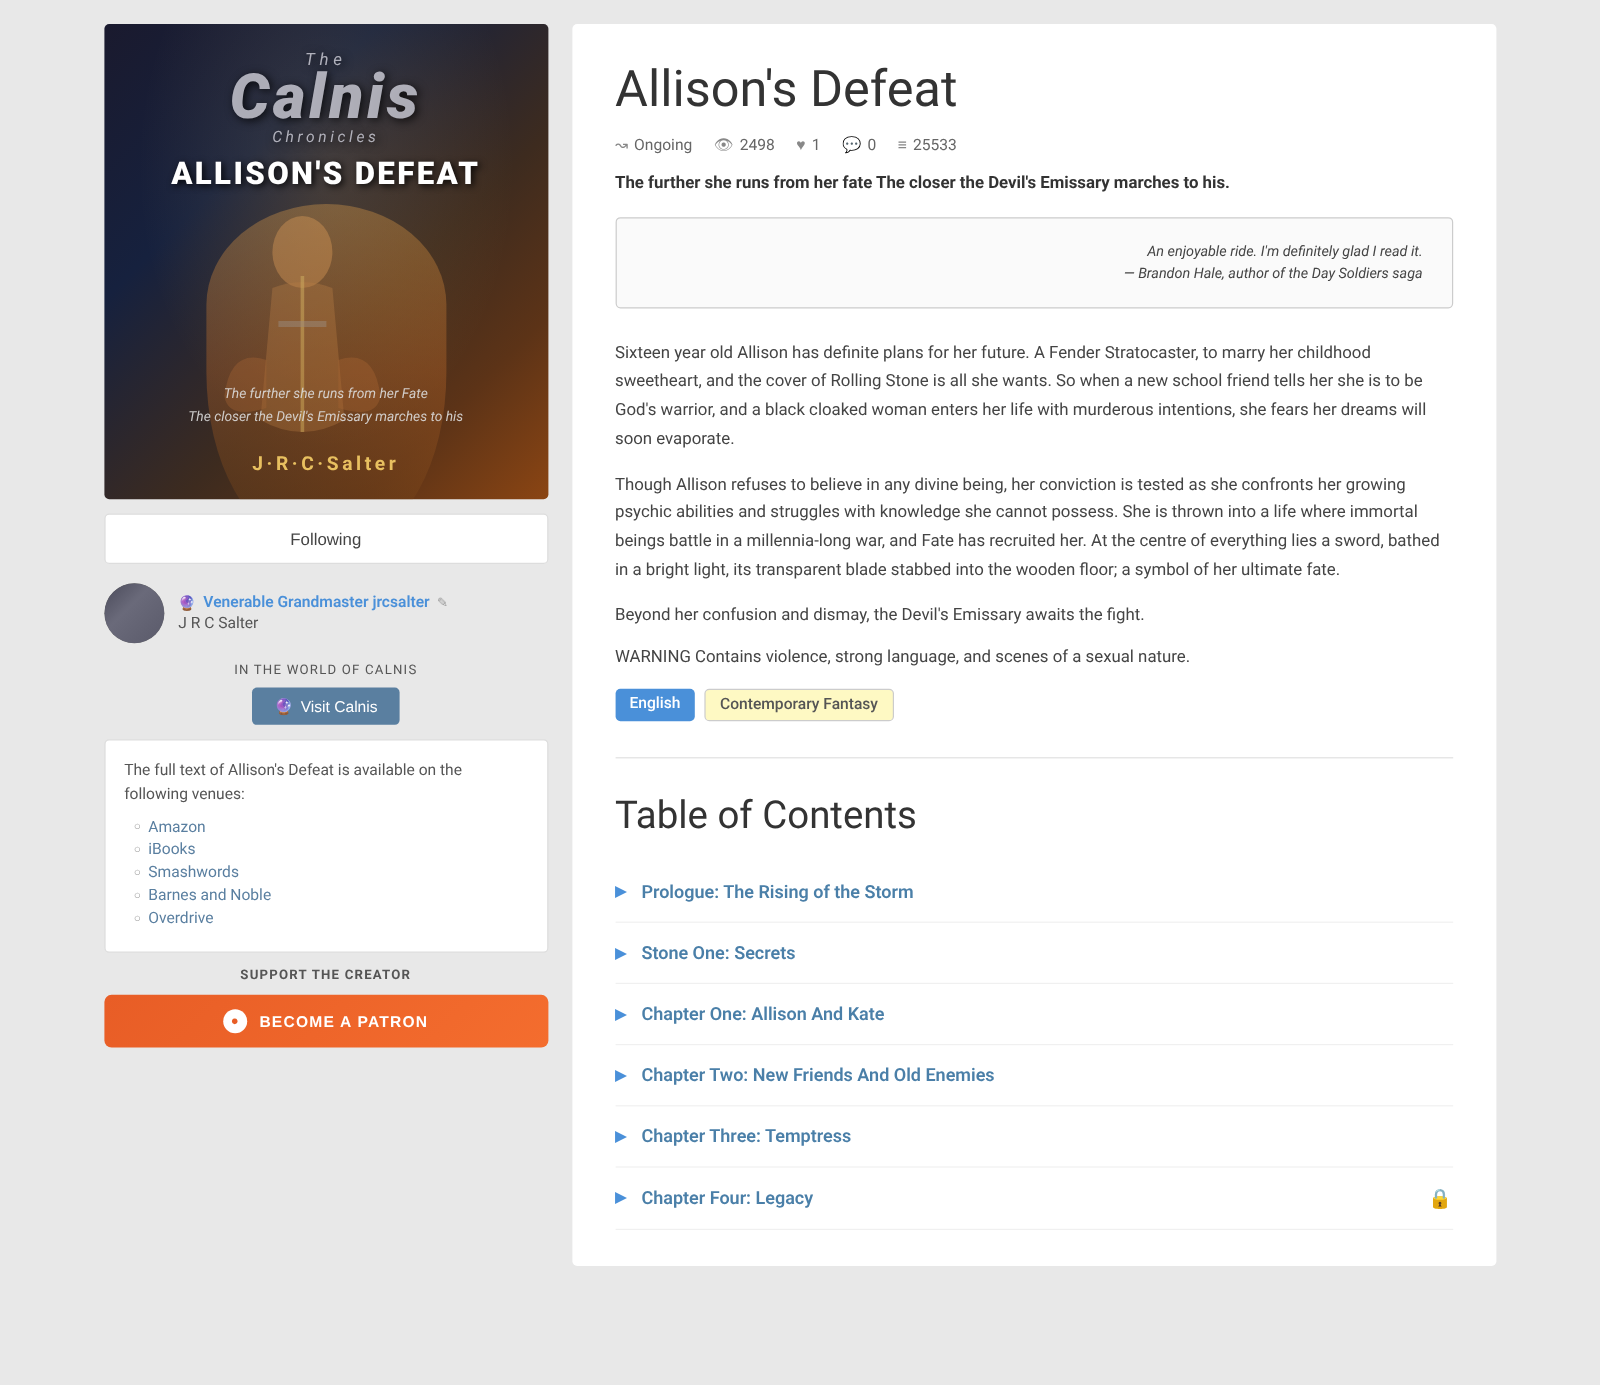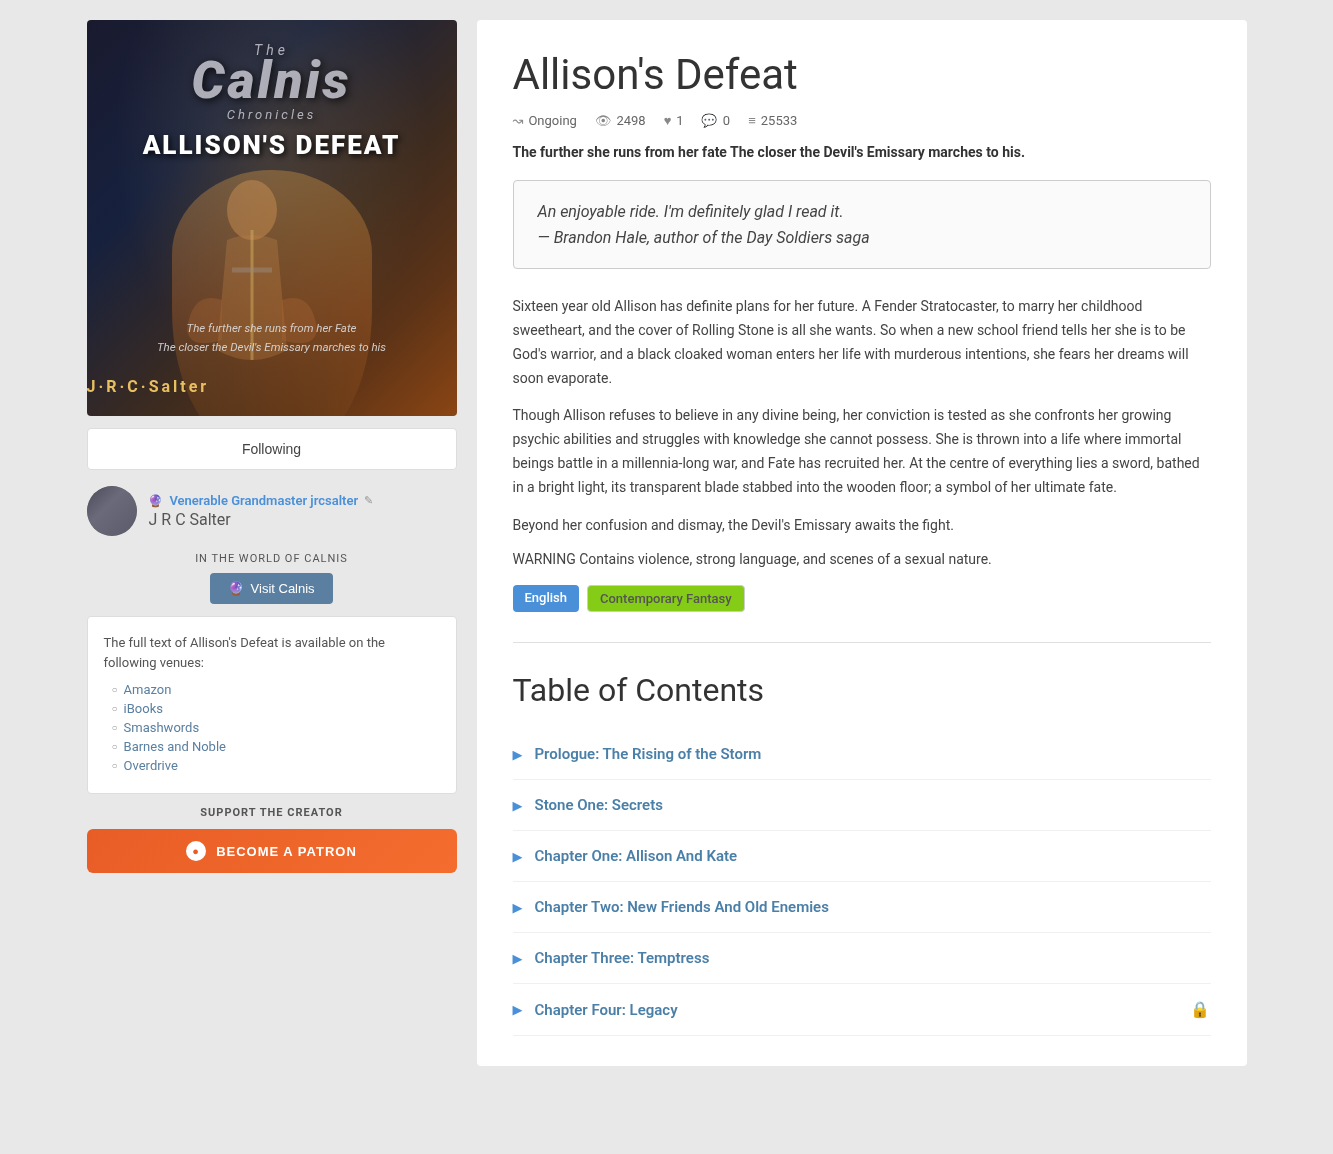--- a/index.html
+++ b/index.html
@@ -82,21 +82,21 @@
       text-align: center;
       color: rgba(220,220,220,0.9);
       font-size: 11.5px;
       line-height: 1.6;
       font-style: italic;
     }
     .book-cover-author {
       position: absolute;
       bottom: 20px;
       left: 0; right: 0;
-      text-align: left;
+      text-align: center;
       color: #e8c060;
       font-size: 16px;
       font-weight: 700;
       letter-spacing: 3px;
     }
     .following-btn {
       background: #fff;
       border: 1px solid #ddd;
       border-radius: 4px;
       padding: 12px;
@@ -147,21 +147,21 @@
       font-weight: 600;
       font-size: 13px;
     }
     .edit-icon {
       color: #999;
       font-size: 11px;
       cursor: pointer;
     }
     .author-realname {
       color: #555;
-      font-size: 16px;
+      font-size: 13px;
     }
     .world-section {
       text-align: center;
     }
     .world-label {
       font-size: 11px;
       font-weight: 400;
       color: #555;
       letter-spacing: 1px;
       text-transform: uppercase;
@@ -289,22 +289,23 @@
     .quote-box {
       border: 1px solid #ccc;
       border-radius: 4px;
       padding: 18px 24px;
       margin-bottom: 26px;
       background: #fafafa;
     }
     .quote-text {
       font-style: italic;
       color: #444;
-      font-size: 16px;
+      font-size: 12px;
       line-height: 1.6;
+      text-align: right;
     }
     .description {
       color: #444;
       font-size: 14px;
       line-height: 1.7;
       margin-bottom: 14px;
     }
     .word-count {
       color: #444;
       font-size: 14px;
@@ -324,21 +325,21 @@
       padding: 5px 12px;
       border-radius: 4px;
       font-size: 13px;
       font-weight: 500;
     }
     .tag-english {
       background: #4a90d9;
       color: #fff;
     }
     .tag-fantasy {
-      background: #84cc16;
+      background: #fef9c3;
       color: #555;
       border: 1px solid #ccc;
     }
     .divider {
       border: none;
       border-top: 1px solid #e0e0e0;
       margin-bottom: 28px;
     }
     .toc-title {
       font-size: 32px;

